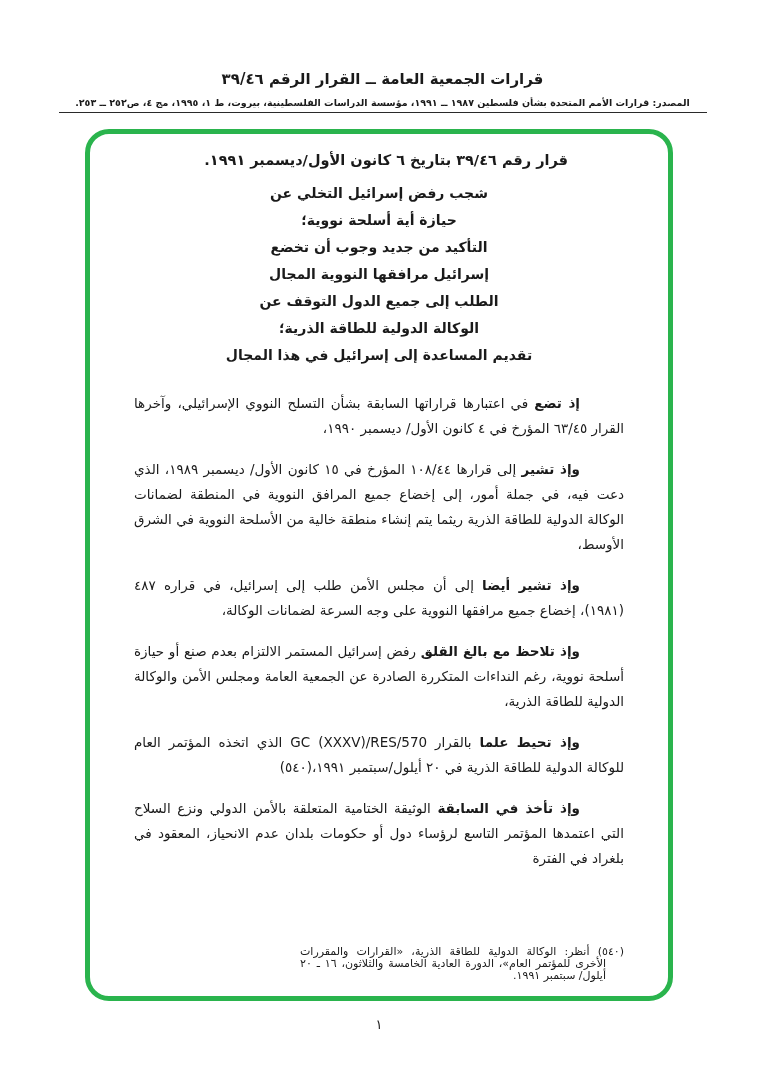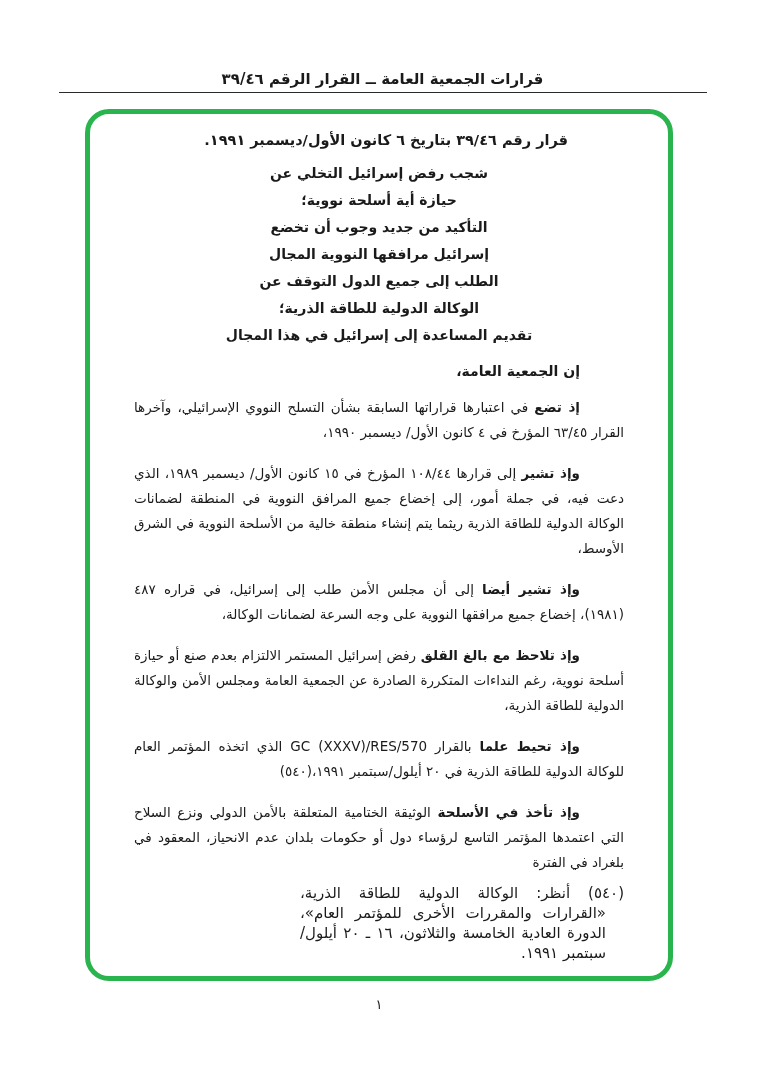--- a/index.html
+++ b/index.html
@@ -85,70 +85,70 @@
     line-height: 25px;
     text-align: justify;
     text-indent: 44px;
   }
   .paragraph-lead {
     font-weight: bold;
   }
   .footnote {
     margin-top: auto;
     width: 306px;
-    font-size: 15px;
-    line-height: 20px;
+    font-size: 11px;
+    line-height: 12px;
     text-align: justify;
     padding-right: 18px;
     text-indent: -18px;
   }
   
   .page-number {
     margin-top: 16px;
     text-align: center;
     font-size: 13px;
   }
 </style>
 </head>
 <body>
 
 <div class="page">
 
   <header class="page-header">
     <h1 class="header-title">قرارات الجمعية العامة ــ القرار الرقم ٣٩/٤٦</h1>
+    <div class="source-line">المصدر: قرارات الأمم المتحدة بشأن فلسطين ١٩٨٧ ــ ١٩٩١، مؤسسة الدراسات الفلسطينية، بيروت، ط ١، ١٩٩٥، مج ٤، ص٢٥٢ ــ ٢٥٣.</div>
     <hr class="header-rule">
   </header>
 
   <section class="frame" style="border-color: rgb(42, 180, 77);">
 
     <p class="resolution-title">قرار رقم ٣٩/٤٦ بتاريخ ٦ كانون الأول/ديسمبر ١٩٩١.</p>
 
     <div class="subtitle-block">
       <div class="subtitle-line">شجب رفض إسرائيل التخلي عن</div>
       <div class="subtitle-line">حيازة أية أسلحة نووية؛</div>
       <div class="subtitle-line">التأكيد من جديد وجوب أن تخضع</div>
       <div class="subtitle-line">إسرائيل مرافقها النووية المجال</div>
       <div class="subtitle-line">الطلب إلى جميع الدول التوقف عن</div>
       <div class="subtitle-line">الوكالة الدولية للطاقة الذرية؛</div>
       <div class="subtitle-line">تقديم المساعدة إلى إسرائيل في هذا المجال</div>
     </div>
 
-    <p class="opening-line">إن الجمعية العامة،</p>
 
     <p class="body-paragraph"><span class="paragraph-lead">إذ تضع</span><span class="paragraph-body"> في اعتبارها قراراتها السابقة بشأن التسلح النووي الإسرائيلي، وآخرها القرار ٦٣/٤٥ المؤرخ في ٤ كانون الأول/ ديسمبر ١٩٩٠،</span></p>
 
     <p class="body-paragraph"><span class="paragraph-lead">وإذ تشير</span><span class="paragraph-body"> إلى قرارها ١٠٨/٤٤ المؤرخ في ١٥ كانون الأول/ ديسمبر ١٩٨٩، الذي دعت فيه، في جملة أمور، إلى إخضاع جميع المرافق النووية في المنطقة لضمانات الوكالة الدولية للطاقة الذرية ريثما يتم إنشاء منطقة خالية من الأسلحة النووية في الشرق الأوسط،</span></p>
 
     <p class="body-paragraph"><span class="paragraph-lead">وإذ تشير أيضا</span><span class="paragraph-body"> إلى أن مجلس الأمن طلب إلى إسرائيل، في قراره ٤٨٧ (١٩٨١)، إخضاع جميع مرافقها النووية على وجه السرعة لضمانات الوكالة،</span></p>
 
     <p class="body-paragraph"><span class="paragraph-lead">وإذ تلاحظ مع بالغ القلق</span><span class="paragraph-body"> رفض إسرائيل المستمر الالتزام بعدم صنع أو حيازة أسلحة نووية، رغم النداءات المتكررة الصادرة عن الجمعية العامة ومجلس الأمن والوكالة الدولية للطاقة الذرية،</span></p>
 
     <p class="body-paragraph"><span class="paragraph-lead">وإذ تحيط علما</span><span class="paragraph-body"> بالقرار GC (XXXV)/RES/570 الذي اتخذه المؤتمر العام للوكالة الدولية للطاقة الذرية في ٢٠ أيلول/سبتمبر ١٩٩١،(٥٤٠)</span></p>
 
-    <p class="body-paragraph"><span class="paragraph-lead">وإذ تأخذ في الأسلحة</span><span class="paragraph-body"> الوثيقة الختامية المتعلقة بالأمن الدولي ونزع السلاح التي اعتمدها المؤتمر التاسع لرؤساء دول أو حكومات بلدان عدم الانحياز، المعقود في بلغراد في الفترة</span></p>
+    <p class="body-paragraph"><span class="paragraph-lead">وإذ تأخذ في السابقة</span><span class="paragraph-body"> الوثيقة الختامية المتعلقة بالأمن الدولي ونزع السلاح التي اعتمدها المؤتمر التاسع لرؤساء دول أو حكومات بلدان عدم الانحياز، المعقود في بلغراد في الفترة</span></p>
 
     <div class="footnote">(٥٤٠) أنظر: الوكالة الدولية للطاقة الذرية، «القرارات والمقررات الأخرى للمؤتمر العام»، الدورة العادية الخامسة والثلاثون، ١٦ ـ ٢٠ أيلول/ سبتمبر ١٩٩١.</div>
 
   </section>
 
   <div class="page-number">١</div>
 
 </div>
 
 </body></html>

